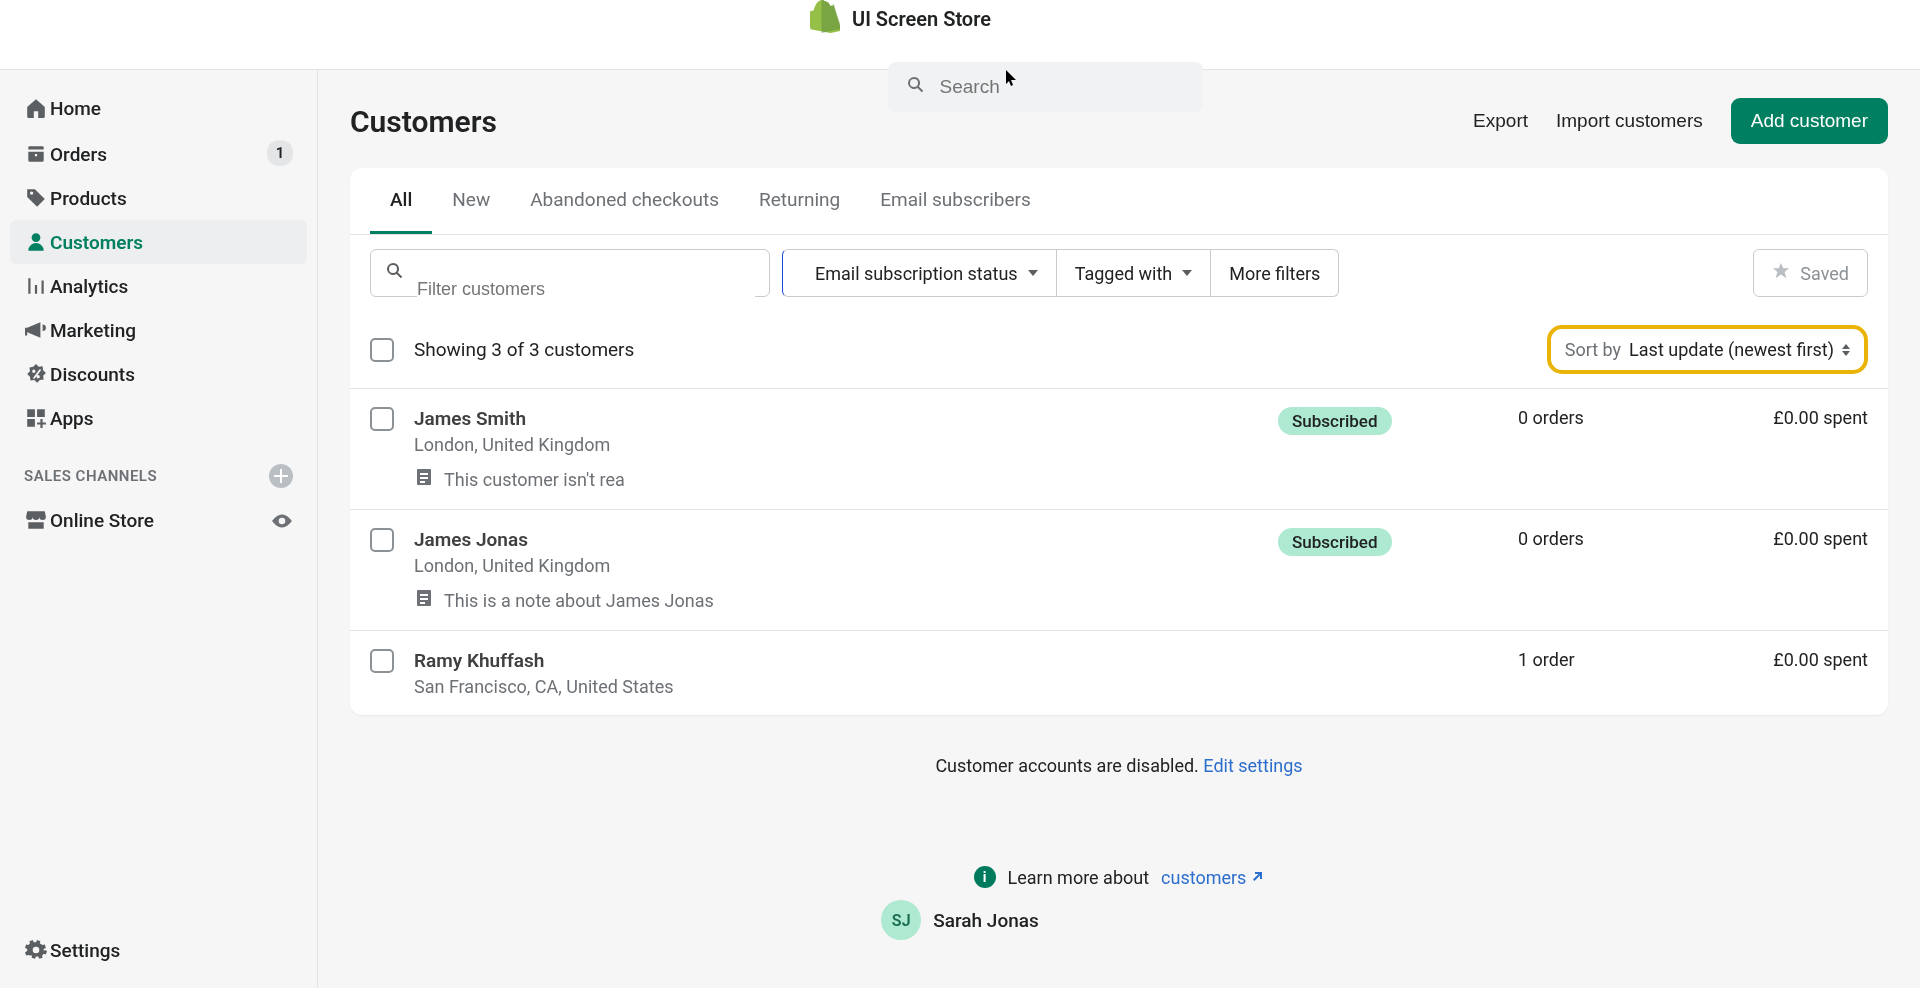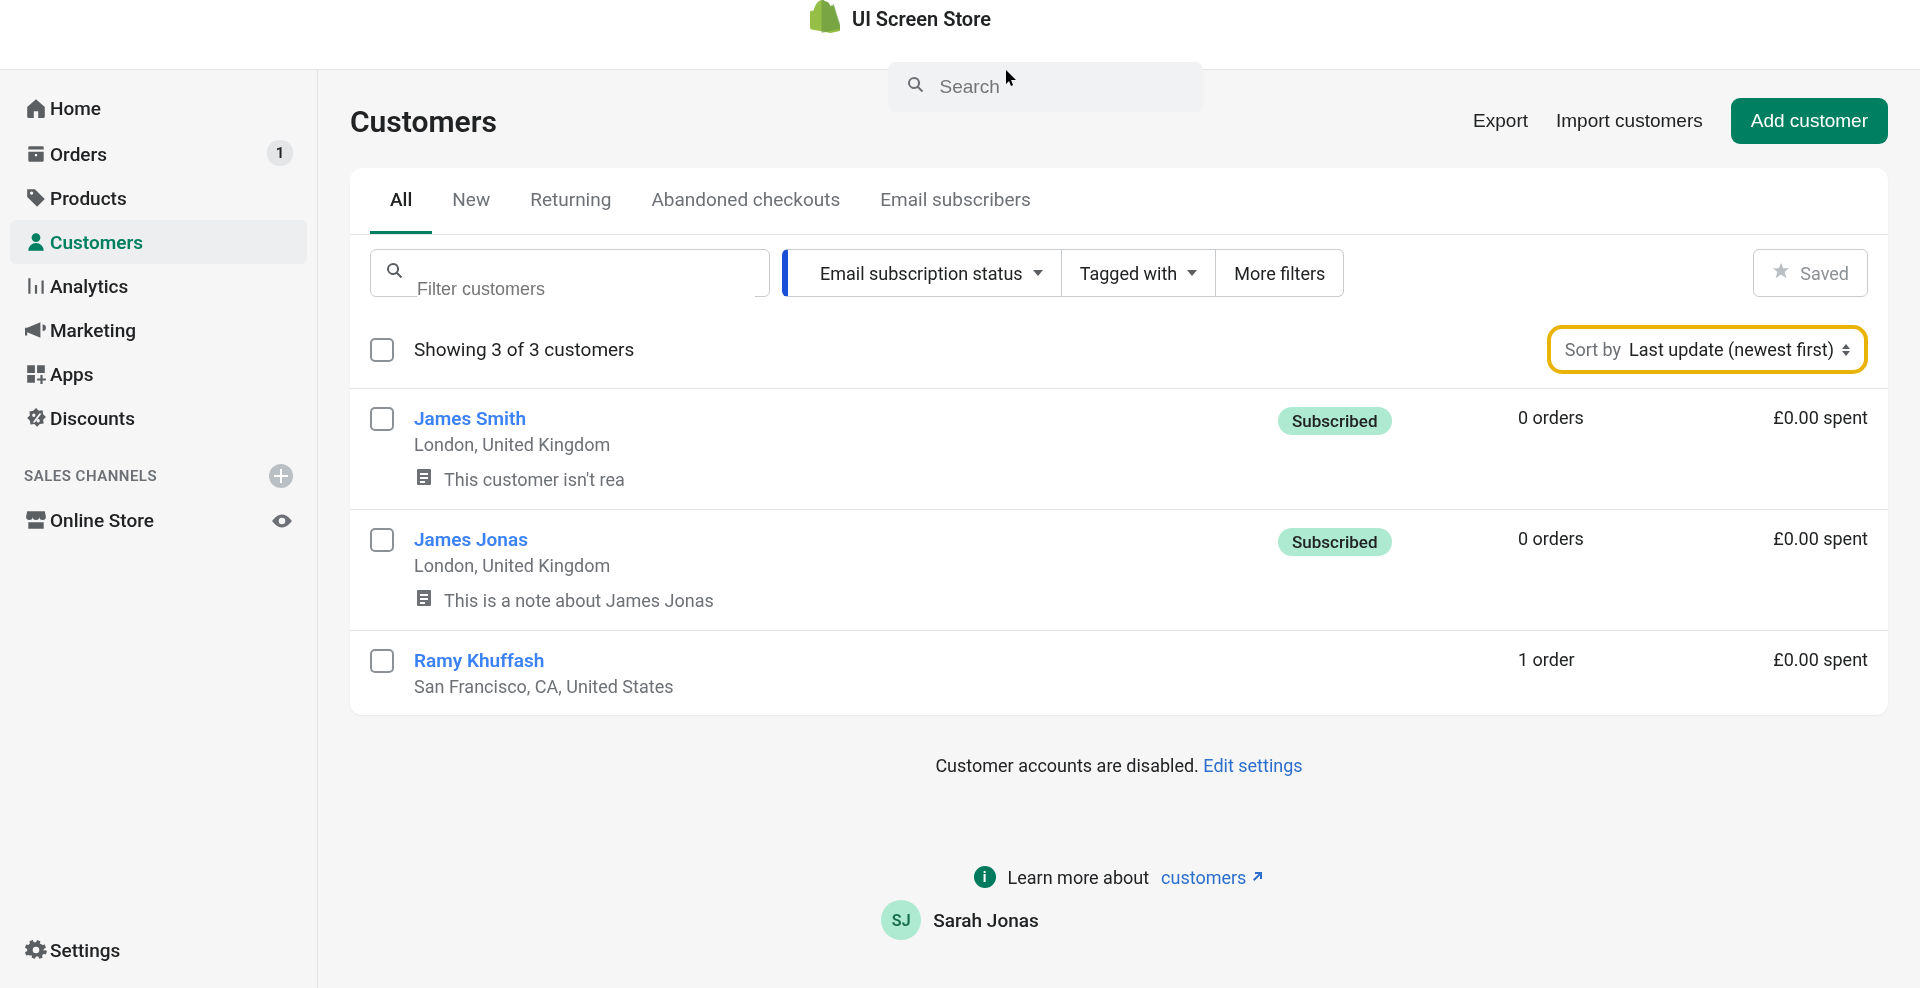--- a/index.html
+++ b/index.html
@@ -39,35 +39,35 @@
 .card { background: #fff; border-radius: 12px; box-shadow: 0 1px 2px rgba(0,0,0,0.06); }
 .tabs { display: flex; border-bottom: 1px solid #e1e3e5; padding: 0 20px; }
 .tab { padding: 20px 20px; font-size: 19px; color: #6d7175; cursor: pointer; border-bottom: 3px solid transparent; }
 .tab.active { color: #202223; border-bottom-color: #008060; font-weight: 500; }
 .filters-row { display: flex; gap: 12px; padding: 14px 20px; align-items: center; }
 .filter-search { display: flex; align-items: center; border: 1px solid #c9cccf; border-radius: 6px; height: 48px; padding: 0 14px; gap: 12px; width: 400px; }
 .filter-search input { border: none; outline: none; font-size: 18px; width: 100%; margin-top: 32px; }
 .filter-pill { display: flex; align-items: center; gap: 10px; border: 1px solid #c9cccf; border-radius: 6px; height: 48px; padding: 0 18px; font-size: 18px; cursor: pointer; background: #fff; }
 .filter-pill.nb { border-left: none; border-radius: 0; margin-left: -12px; }
 .filter-pill.nb.last { border-radius: 0 6px 6px 0; }
-.filter-pill.nb.first { border-left: 6px solid #1d4ed8; border-radius: 6px 0 0 6px; margin-left: 0; padding-left: 32px; }
+.filter-pill.nb.first { border-left: 1px solid #1d4ed8; border-radius: 6px 0 0 6px; margin-left: 0; padding-left: 32px; }
 .caret-down { width: 0; height: 0; border-left: 5px solid transparent; border-right: 5px solid transparent; border-top: 6px solid #5c5f62; }
 .saved-pill { display: flex; align-items: center; gap: 10px; border: 1px solid #c9cccf; border-radius: 6px; height: 48px; padding: 0 18px; font-size: 18px; color: #8c9196; background: #fff; margin-left: auto; }
 .list-meta { display: flex; align-items: center; padding: 14px 20px; gap: 20px; }
 .checkbox { width: 24px; height: 24px; border: 2px solid #8c9196; border-radius: 5px; cursor: pointer; background: #fff; flex-shrink: 0; }
 .meta-text { font-size: 19px; color: #202223; }
 .sort-wrap { margin-left: auto; display: flex; align-items: center; gap: 8px; border: 4px solid #eab308; border-radius: 15px; padding: 10px 14px; font-size: 18px; cursor: pointer; }
 .sort-label { color: #6d7175; }
 .sort-value { color: #202223; }
 .sort-arrows { display: flex; flex-direction: column; gap: 2px; }
 .arrow-up { width: 0; height: 0; border-left: 4px solid transparent; border-right: 4px solid transparent; border-bottom: 5px solid #5c5f62; }
 .arrow-down { width: 0; height: 0; border-left: 4px solid transparent; border-right: 4px solid transparent; border-top: 5px solid #5c5f62; }
 .row { display: flex; align-items: flex-start; padding: 18px 20px; border-top: 1px solid #e1e3e5; gap: 20px; }
 .row-main { flex: 1; display: flex; flex-direction: column; gap: 4px; }
-.cust-name { font-size: 19px; font-weight: 600; color: #3b82f6; cursor: pointer; }
+.cust-name { font-size: 19px; font-weight: 600; color: #404040; cursor: pointer; }
 .cust-loc { font-size: 18px; color: #6d7175; }
 .note-line { display: flex; align-items: center; gap: 10px; margin-top: 8px; color: #6d7175; font-size: 18px; }
 .note-line svg { width: 20px; height: 20px; fill: #6d7175; }
 .status-badge { background: #aee9d1; color: #202223; border-radius: 14px; padding: 4px 14px; font-size: 17px; font-weight: 500; align-self: flex-start; }
 .status-col { width: 220px; display: flex; align-items: flex-start; }
 .orders-col { width: 180px; font-size: 18px; color: #202223; display:flex; align-items:flex-start; }
 .spent-col { width: 150px; text-align: right; font-size: 18px; color: #202223; display:flex; align-items:flex-start; justify-content:flex-end; }
 .footer-msg { text-align: center; margin-top: 40px; font-size: 18px; color: #202223; }
 .footer-msg a { color: #2c6ecb; text-decoration: none; cursor: pointer; }
 .learn-more { display: flex; align-items: center; justify-content: center; gap: 12px; margin-top: 90px; font-size: 18px; }
@@ -155,32 +155,32 @@
         <span class="nav-icon">
             <svg viewBox="0 0 20 20">
               <path d="M2 8l12-5v14L2 12v3H0V8h2zm14-3a3 3 0 010 6V5z"></path>
             </svg>
           </span>
         <span>Marketing</span>
       </div>
       <div class="nav-item">
         <span class="nav-icon">
             <svg viewBox="0 0 20 20">
+              <path d="M10 1l2.5 2.5L16 3l.5 3.5L19 9l-2.5 2.5L17 15l-3.5.5L11 18l-2.5-2.5L5 16l-.5-3.5L2 10l2.5-2.5L4 4l3.5-.5L10 1zm-2 5a1.5 1.5 0 100 3 1.5 1.5 0 000-3zm4 5a1.5 1.5 0 100 3 1.5 1.5 0 000-3zm1-5l-6 8h2l6-8h-2z"></path>
+            </svg>
+          </span>
+        <span>Discounts</span>
+      </div>
+      <div class="nav-item">
+        <span class="nav-icon">
+            <svg viewBox="0 0 20 20">
               <path d="M2 2h7v7H2V2zm9 0h7v7h-7V2zM2 11h7v7H2v-7zm12 0h2v3h3v2h-3v3h-2v-3h-3v-2h3v-3z"></path>
             </svg>
           </span>
         <span>Apps</span>
-      </div>
-      <div class="nav-item">
-        <span class="nav-icon">
-            <svg viewBox="0 0 20 20">
-              <path d="M10 1l2.5 2.5L16 3l.5 3.5L19 9l-2.5 2.5L17 15l-3.5.5L11 18l-2.5-2.5L5 16l-.5-3.5L2 10l2.5-2.5L4 4l3.5-.5L10 1zm-2 5a1.5 1.5 0 100 3 1.5 1.5 0 000-3zm4 5a1.5 1.5 0 100 3 1.5 1.5 0 000-3zm1-5l-6 8h2l6-8h-2z"></path>
-            </svg>
-          </span>
-        <span>Discounts</span>
       </div>
 
       <div class="section-title">
         <span>SALES CHANNELS</span>
         <span class="section-add">
           <svg viewBox="0 0 14 14">
               <path d="M6 0h2v6h6v2H8v6H6V8H0V6h6V0z"></path>
             </svg>
         </span>
       </div>
@@ -217,22 +217,22 @@
           <button class="text-btn">Export</button>
           <button class="text-btn">Import customers</button>
           <button class="primary-btn">Add customer</button>
         </div>
       </div>
 
       <div class="card">
         <div class="tabs">
           <div class="tab active">All</div>
           <div class="tab">New</div>
+          <div class="tab">Abandoned checkouts</div>
           <div class="tab">Returning</div>
-          <div class="tab">Abandoned checkouts</div>
           <div class="tab">Email subscribers</div>
         </div>
 
         <div class="filters-row">
           <div class="filter-search">
             <span><svg width="20" height="20" viewBox="0 0 20 20" fill="#5c5f62">
                   <path d="M8 2a6 6 0 014.9 9.5l4.3 4.3-1.4 1.4-4.3-4.3A6 6 0 118 2zm0 2a4 4 0 100 8 4 4 0 000-8z"></path>
                 </svg></span>
             <input type="text" placeholder="Filter customers" style="">
           </div>

